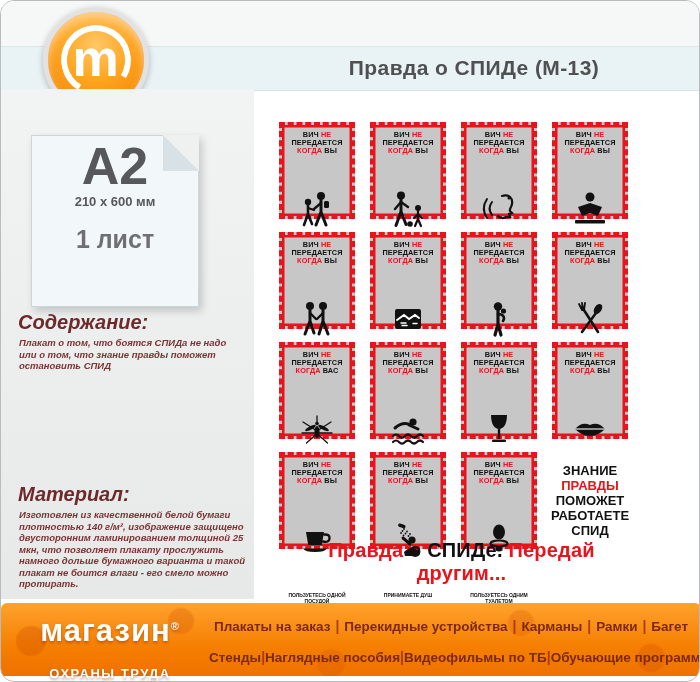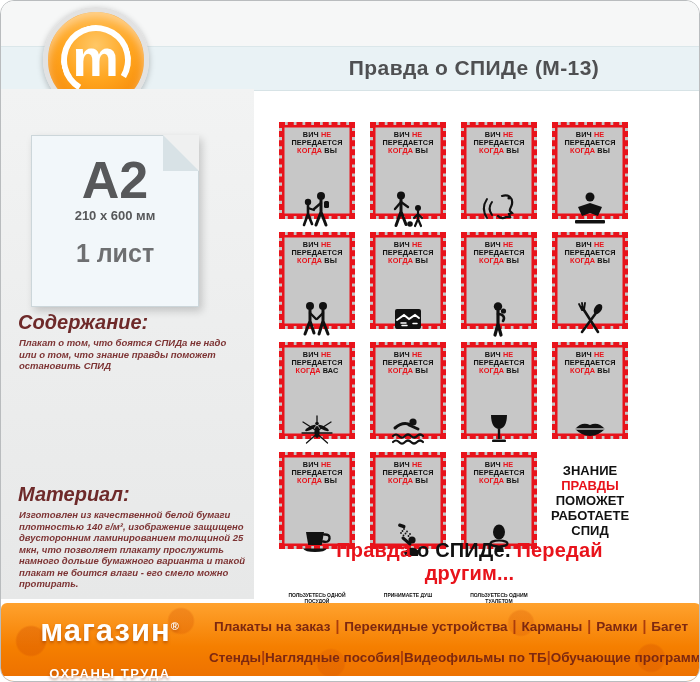--- a/index.html
+++ b/index.html
@@ -20,41 +20,41 @@
   .logo-m{color:#fff;font-size:52px;font-weight:bold;line-height:1;
           border:6px solid #fff;border-radius:50%;width:58px;height:58px;display:flex;align-items:center;justify-content:center;
           border-bottom-color:transparent;transform:rotate(-14deg);}
   .logo-m span{transform:rotate(14deg);margin-top:-4px;}
   
   .sidebar{position:absolute;left:0;top:88px;width:253px;height:510px;background:linear-gradient(180deg,#f2f3f3 0%,#e7e8e8 100%);}
   .paper{position:absolute;left:30px;top:46px;width:166px;height:170px;background:#f2f7fa;
          border:1px solid #ccd6da;box-shadow:3px 4px 8px rgba(0,0,0,.18);}
   .fold{position:absolute;top:-1px;right:-1px;width:0;height:0;
         border-top:36px solid #eff0f0;border-left:36px solid #d8e2e6;}
-  .paper-a2{margin-top:18px;text-align:center;font-size:52px;font-weight:bold;color:#57585a;line-height:1;}
+  .paper-a2{margin-top:4px;text-align:center;font-size:52px;font-weight:bold;color:#57585a;line-height:1;}
   .paper-size{text-align:center;font-size:13px;font-weight:bold;color:#57585a;margin-top:2px;}
   .paper-sheets{text-align:center;font-size:25px;font-weight:bold;color:#6e6f71;margin-top:16px;}
   .paper-type{text-align:center;font-size:11px;font-weight:bold;color:#57585a;margin-top:16px;line-height:13px;letter-spacing:.3px;}
   .sb-head{position:absolute;left:17px;font-size:20px;font-weight:bold;font-style:italic;color:#6e2a2a;}
   .sb-text{position:absolute;left:18px;width:226px;font-size:9.5px;font-weight:bold;font-style:italic;color:#7d3434;line-height:11.5px;}
   
   .poster{position:absolute;left:278px;top:113px;width:349px;height:479px;background:#fff;}
   .grid{position:absolute;left:0;top:8px;width:349px;display:grid;
         grid-template-columns:repeat(4,76px);column-gap:15px;row-gap:13px;grid-auto-rows:97px;justify-content:center;}
   .stamp{box-sizing:border-box;background:#c7c7c7;border:3px dashed #e8131b;box-shadow:inset 0 0 0 2.5px #e8131b;
          display:flex;flex-direction:column;align-items:center;padding:6px 2px 3px 2px;gap:33px;}
   .st-h{text-align:center;font-size:7.3px;line-height:8.2px;font-weight:900;letter-spacing:.1px;}
   .st-h .k{color:#111;} .st-h .r{color:#e8131b;}
   .st-i{flex:1;display:flex;align-items:center;justify-content:center;width:100%;}
   .st-i svg{width:40px;height:40px;}
   .st-c{text-align:center;font-size:5px;line-height:6px;font-weight:bold;color:#111;width:94%;}
   .kcell{display:flex;flex-direction:column;align-items:center;justify-content:center;background:#fff;
          font-size:13px;line-height:15px;font-weight:900;text-align:center;}
   .kcell .k{color:#111;} .kcell .r{color:#e8131b;}
-  .poster-caption{position:absolute;left:16px;bottom:8px;width:100%;text-align:center;
+  .poster-caption{position:absolute;left:8px;bottom:8px;width:100%;text-align:center;
                   font-size:20px;font-weight:900;letter-spacing:.2px;}
   .poster-caption .k{color:#111;} .poster-caption .r{color:#e8131b;}
   
   .footer{position:absolute;left:0;top:602px;width:700px;height:79px;
           background:linear-gradient(180deg,#ffa22e 0%,#f57f00 55%,#ec6f00 100%);
           border-radius:6px 6px 13px 13px;overflow:hidden;}
   .footer::before{content:"";position:absolute;inset:0;
       background:
         radial-gradient(circle 16px at 30px 38px, rgba(210,80,0,.35) 14px, rgba(210,80,0,0) 16px),
         radial-gradient(circle 14px at 180px 18px, rgba(210,80,0,.28) 12px, rgba(210,80,0,0) 14px),

